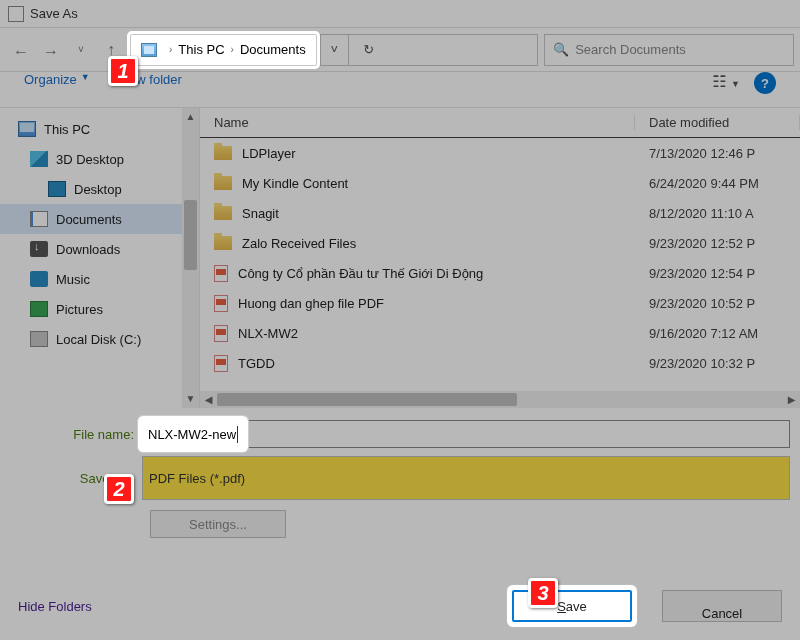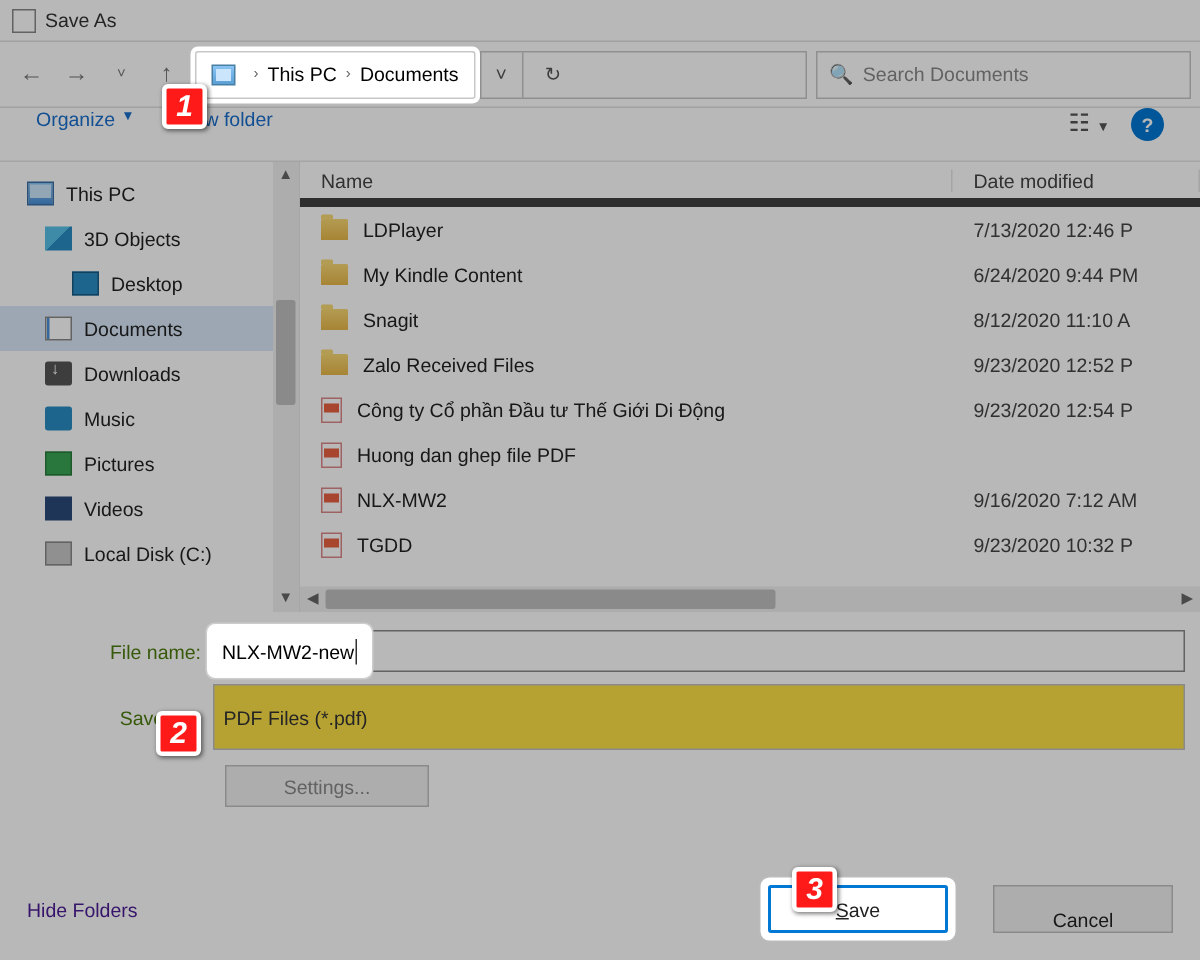--- a/index.html
+++ b/index.html
@@ -42,21 +42,21 @@
   .icn-dl::after { content:"↓"; color:#fff; font-size:11px; position:absolute; left:4px; top:-1px; }
   .icn-music { background:#2a8cc4; border-radius:2px; }
   .icn-pic { background:#3aa655; border:1px solid #2a7a3f; }
   .icn-vid { background:#2a4a7a; }
   .icn-disk { background:#c8c8c8; border:1px solid #888; }
   .sb-scroll { position:absolute; right:0; top:0; bottom:0; width:17px; background:#f0f0f0; }
   .sb-arrow { height:18px; text-align:center; color:#666; font-size:10px; line-height:18px; }
   .sb-thumb { position:absolute; left:2px; right:2px; top:92px; height:70px; background:#c0c0c0; border-radius:2px; }
   
   .filepane { flex:1; position:relative; }
-  .fp-header { display:flex; height:30px; align-items:center; border-bottom:6px solid #404040; color:#444; }
+  .fp-header { display:flex; height:30px; align-items:center; border-bottom:1px solid #404040; color:#444; }
   .fp-header .col { padding:0 14px; border-right:1px solid #e5e5e5; }
   .fp-header .col1 { flex:1; }
   .fp-header .col2 { width:165px; }
   .fp-row { display:flex; align-items:center; height:30px; padding-left:14px; }
   .fp-icn { width:18px; height:14px; margin-right:10px; }
   .fico-folder { background:linear-gradient(#f8d873,#e8b84a); border-radius:1px 1px 0 0; position:relative; }
   .fico-folder::before { content:""; position:absolute; left:0; top:-3px; width:8px; height:3px; background:#f8d873; border-radius:1px 1px 0 0; }
   .fico-pdf { background:#fff; border:1px solid #d88; position:relative; width:14px; height:17px; }
   .fico-pdf::after { content:""; position:absolute; left:1px; right:1px; top:3px; height:6px; background:#e86040; }
   .fp-name { flex:1; color:#222; }
@@ -126,45 +126,41 @@
 </div>
 
 <div class="body">
   <div class="sidebar">
     <div class="sb-item">
         <span class="sb-icn icn-pc"></span>
         <span>This PC</span>
       </div>
     <div class="sb-item" style="padding-left:30px;">
         <span class="sb-icn icn-3d"></span>
-        <span>3D Objects</span>
+        <span>3D Desktop</span>
       </div>
     <div class="sb-item" style="padding-left:48px;">
         <span class="sb-icn icn-desktop"></span>
         <span>Desktop</span>
       </div>
     <div class="sb-item selected" style="padding-left:30px;">
         <span class="sb-icn icn-doc"></span>
         <span>Documents</span>
       </div>
     <div class="sb-item" style="padding-left:30px;">
         <span class="sb-icn icn-dl"></span>
         <span>Downloads</span>
       </div>
     <div class="sb-item" style="padding-left:30px;">
         <span class="sb-icn icn-music"></span>
         <span>Music</span>
       </div>
     <div class="sb-item" style="padding-left:30px;">
         <span class="sb-icn icn-pic"></span>
         <span>Pictures</span>
-      </div>
-    <div class="sb-item" style="padding-left:30px;">
-        <span class="sb-icn icn-vid"></span>
-        <span>Videos</span>
       </div>
     <div class="sb-item" style="padding-left:30px;">
         <span class="sb-icn icn-disk"></span>
         <span>Local Disk (C:)</span>
       </div>
     <div class="sb-scroll">
       <div class="sb-arrow">▲</div>
       <div class="sb-thumb"></div>
       <div class="sb-arrow" style="position:absolute;bottom:0;left:0;right:0;">▼</div>
     </div>
@@ -197,20 +193,21 @@
           <span class="fp-date">9/23/2020 12:52 P</span>
         </div>
         <div class="fp-row">
           <span class="fp-icn fico-pdf"></span>
           <span class="fp-name">Công ty Cổ phần Đầu tư Thế Giới Di Động</span>
           <span class="fp-date">9/23/2020 12:54 P</span>
         </div>
         <div class="fp-row">
           <span class="fp-icn fico-pdf"></span>
           <span class="fp-name">Huong dan ghep file PDF</span>
+          <span class="fp-date">9/23/2020 10:52 P</span>
         </div>
         <div class="fp-row">
           <span class="fp-icn fico-pdf"></span>
           <span class="fp-name">NLX-MW2</span>
           <span class="fp-date">9/16/2020 7:12 AM</span>
         </div>
         <div class="fp-row">
           <span class="fp-icn fico-pdf"></span>
           <span class="fp-name">TGDD</span>
           <span class="fp-date">9/23/2020 10:32 P</span>

